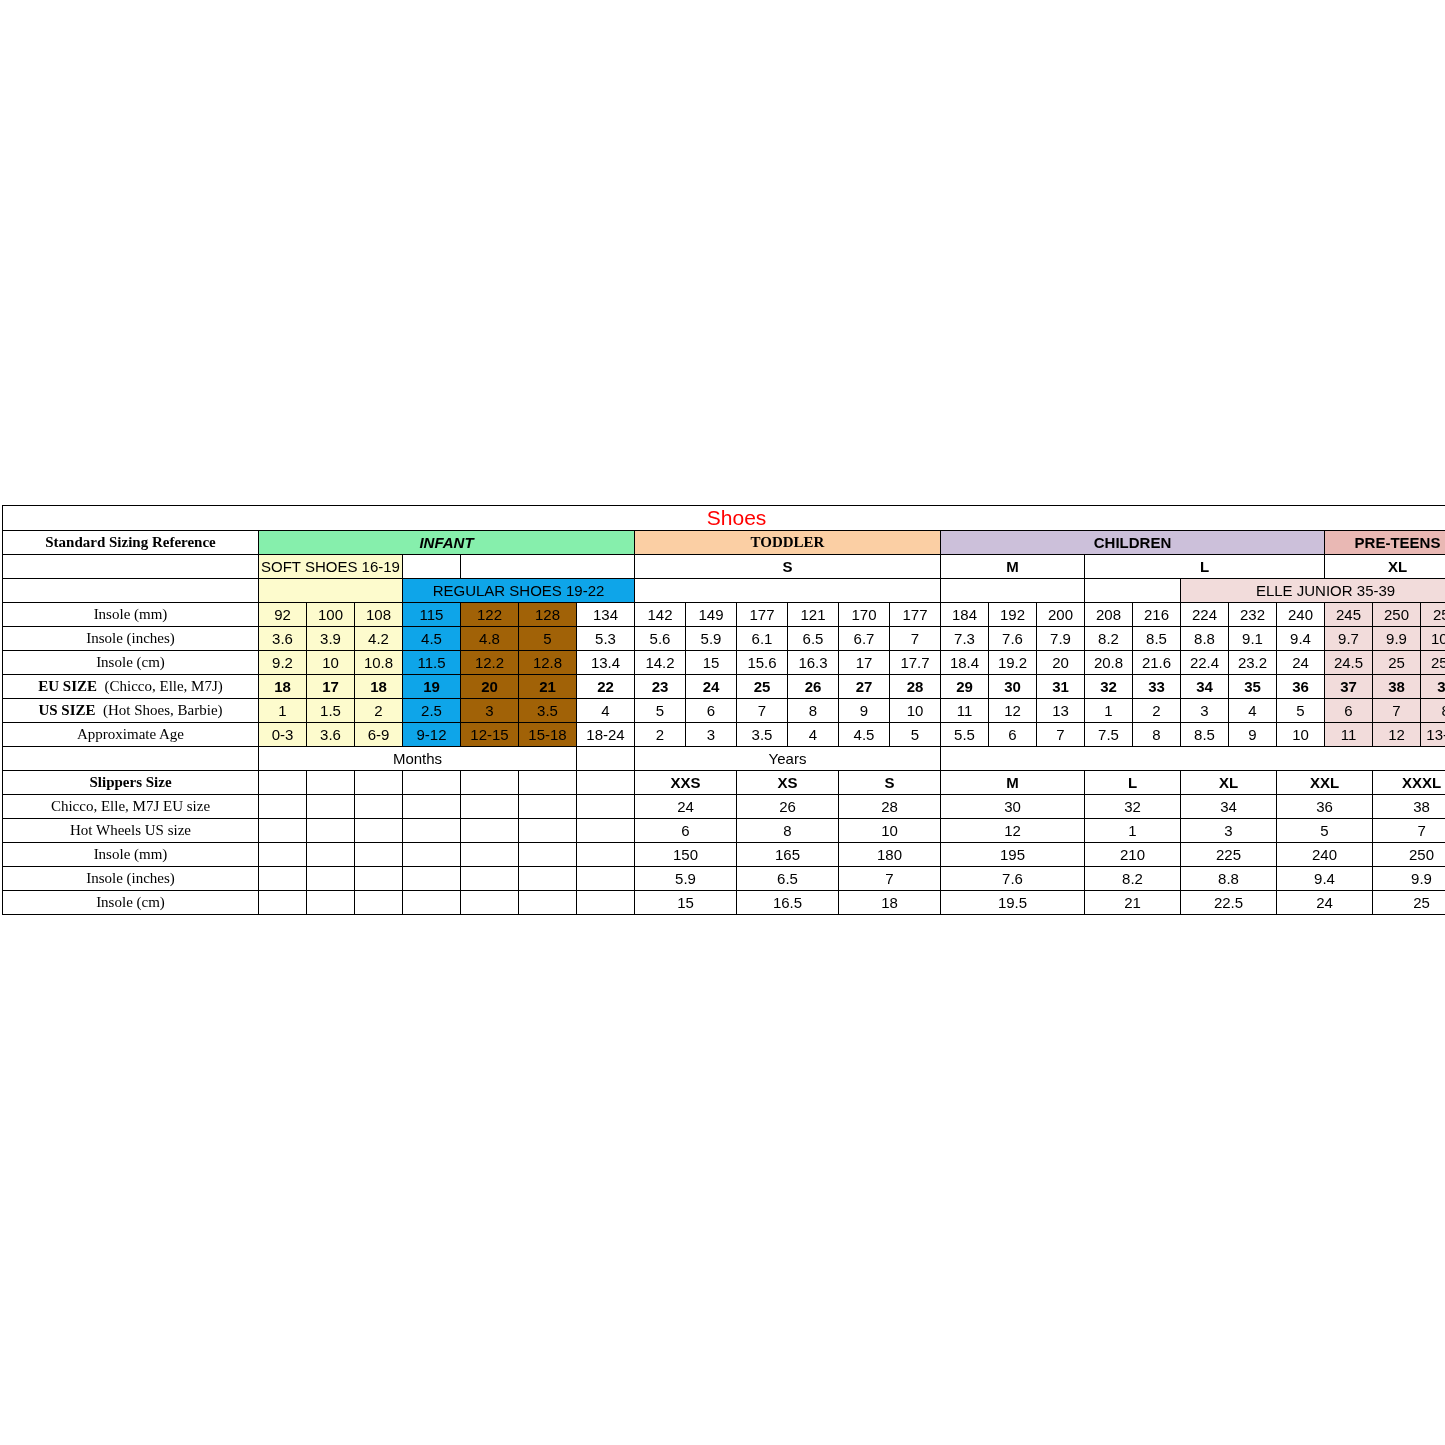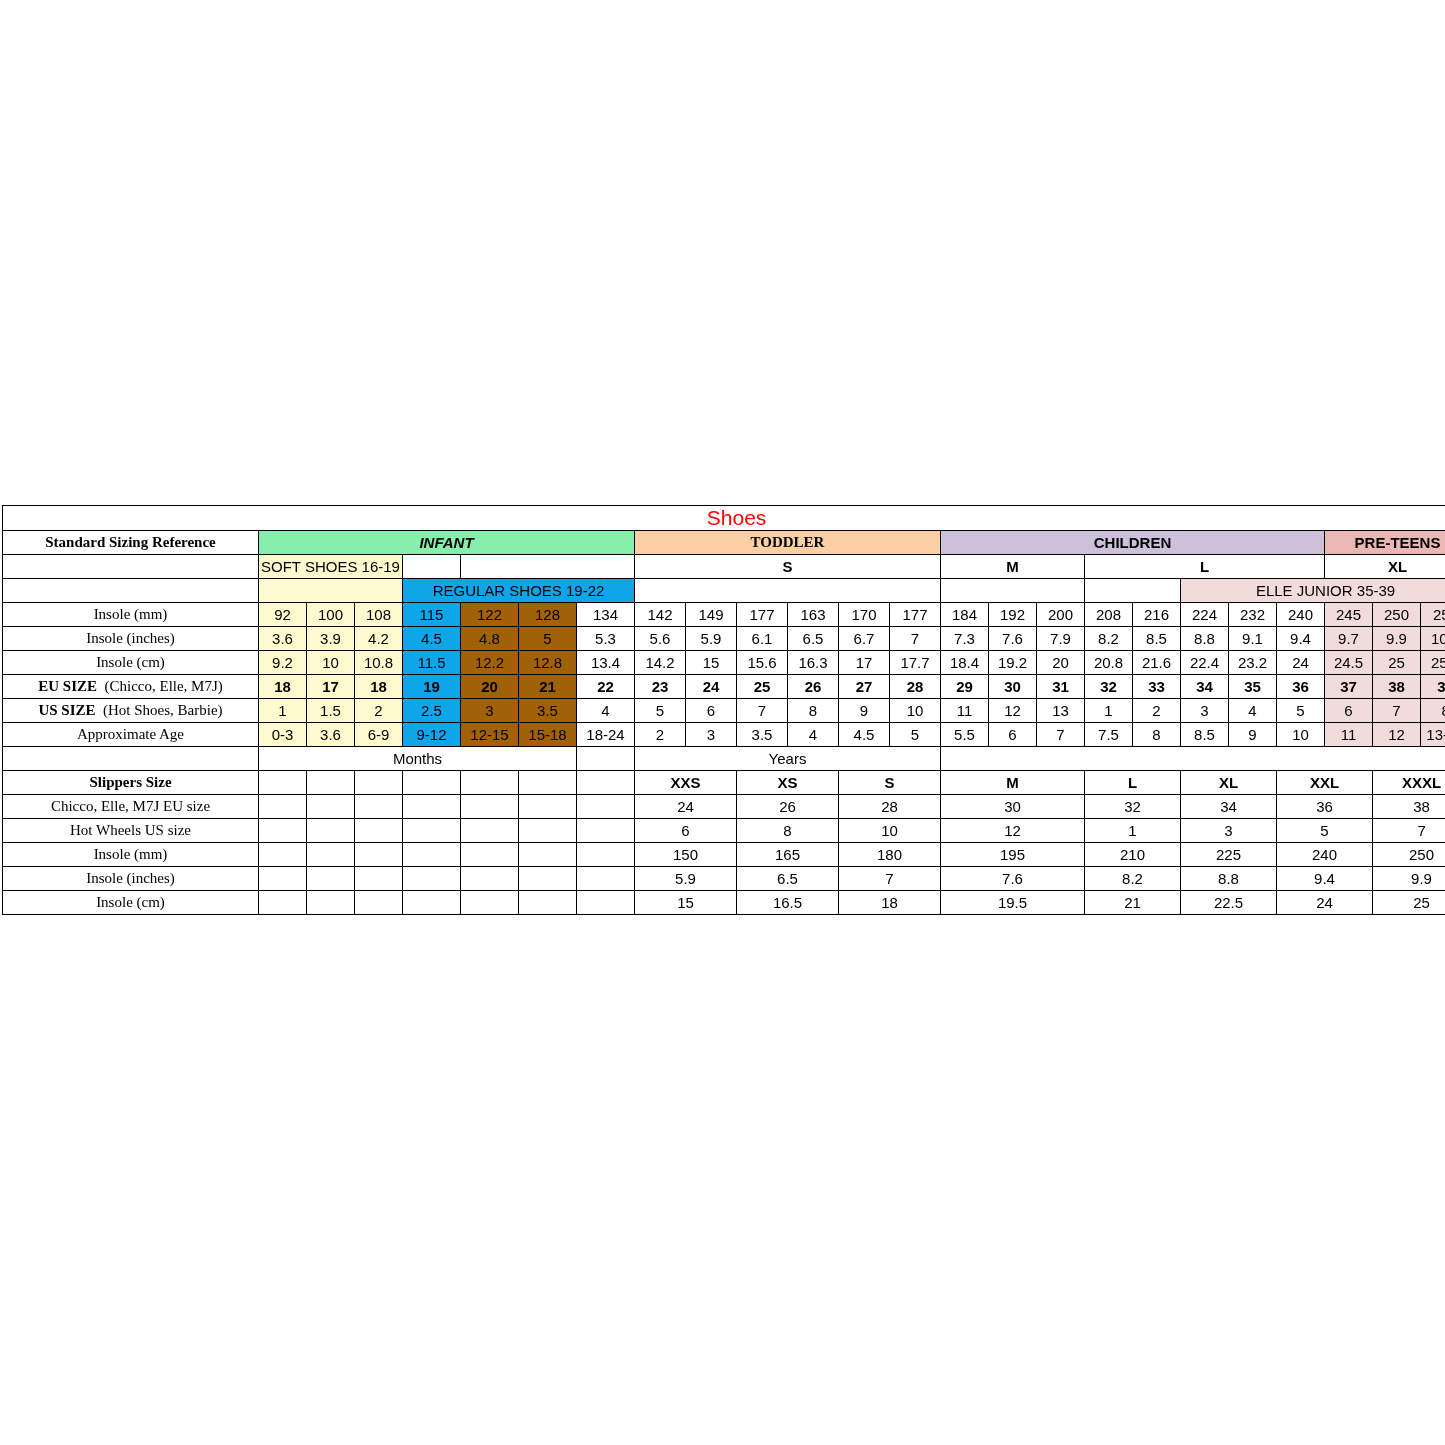--- a/index.html
+++ b/index.html
@@ -133,21 +133,21 @@
       <td class="b-yellow">92</td>
       <td class="b-yellow">100</td>
       <td class="b-yellow">108</td>
       <td class="b-greenlt">115</td>
       <td class="b-bluelt">122</td>
       <td class="b-bluelt">128</td>
       <td>134</td>
       <td>142</td>
       <td>149</td>
       <td>177</td>
-      <td>163</td>
+      <td>121</td>
       <td>170</td>
       <td>177</td>
       <td>184</td>
       <td>192</td>
       <td>200</td>
       <td>208</td>
       <td>216</td>
       <td>224</td>
       <td>232</td>
       <td>240</td>

